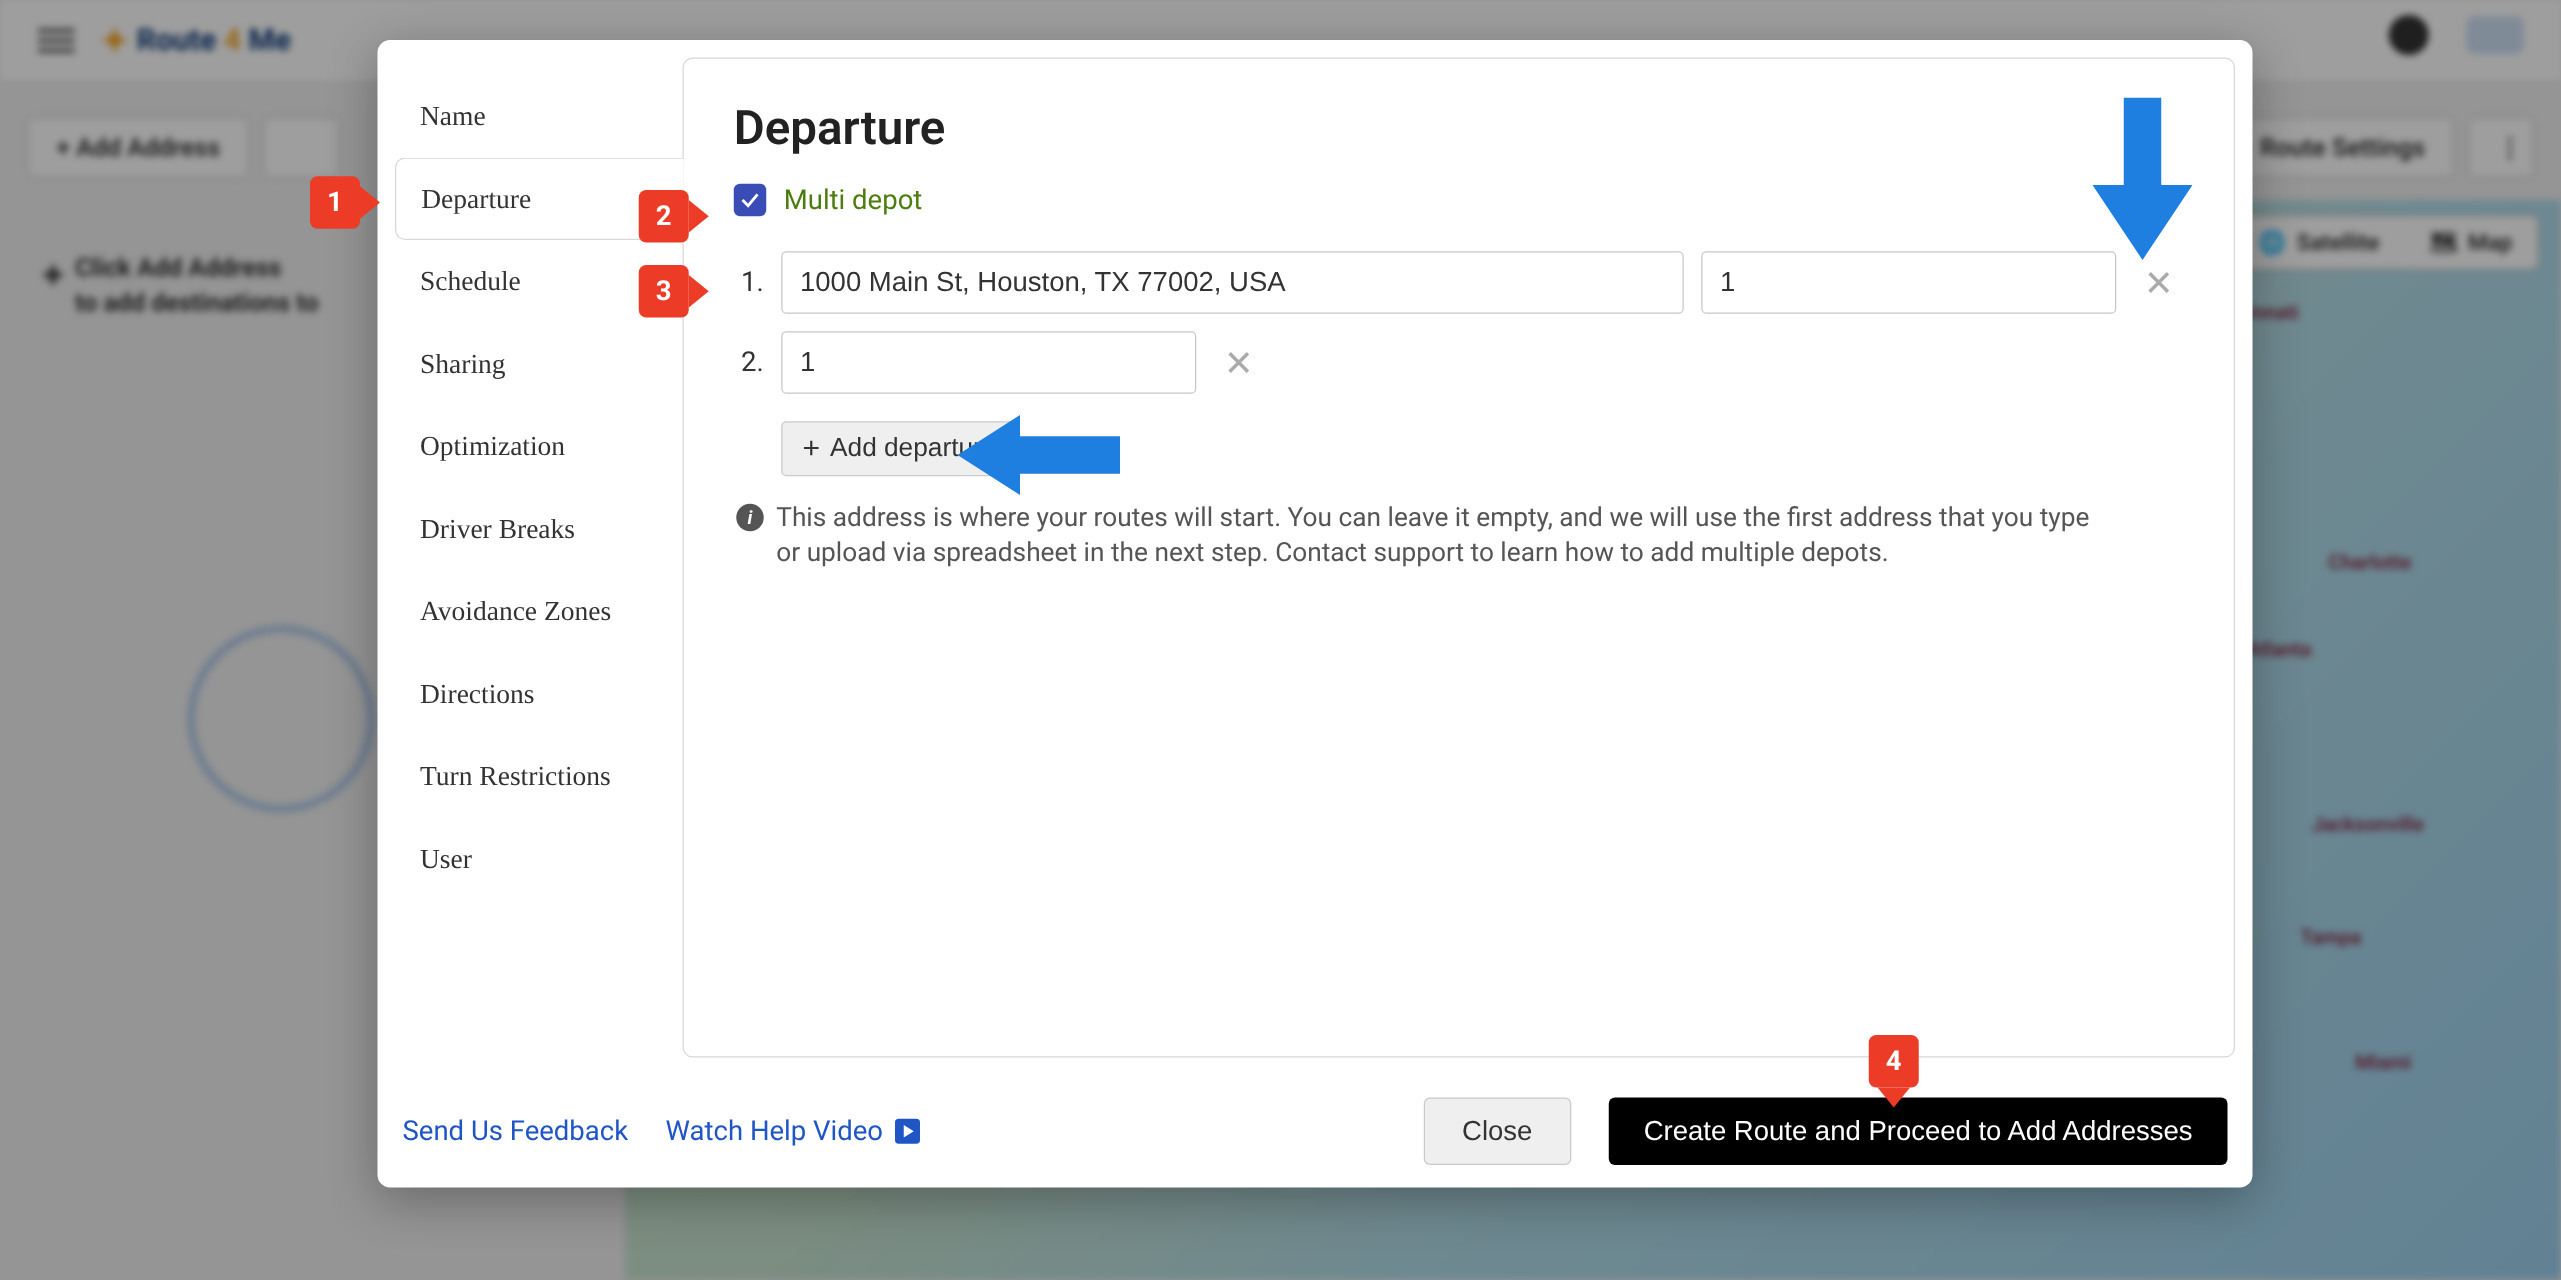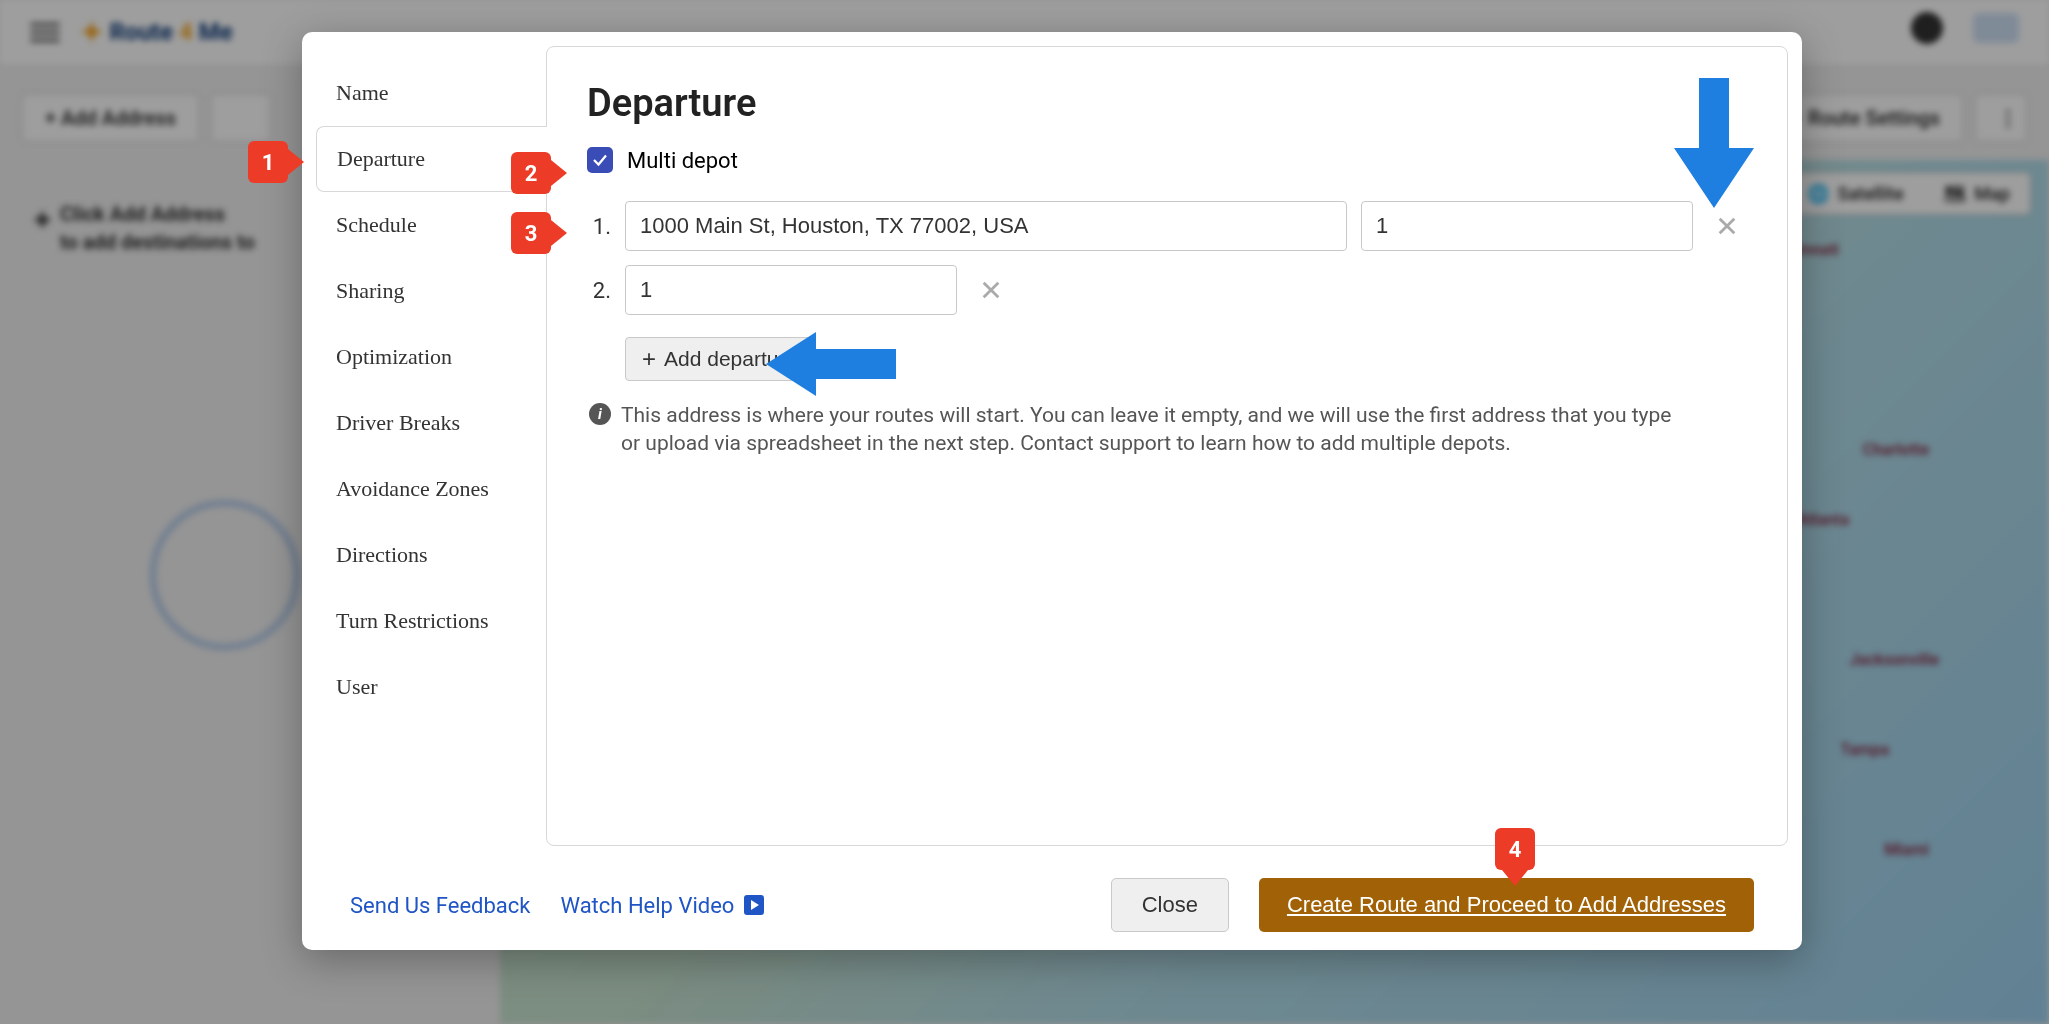--- a/index.html
+++ b/index.html
@@ -27,54 +27,54 @@
   .backdrop .maptoggle div.active{background:#fff;}
   .backdrop .righticons{position:absolute;top:12px;right:30px;display:flex;gap:30px;align-items:center;}
   .backdrop .circle{width:32px;height:32px;border-radius:50%;background:#333;}
   .backdrop .pill{width:46px;height:30px;border-radius:6px;background:#cfe0f5;}
 
   .dim { position:absolute; inset:0; background:rgba(0,0,0,0.38); }
 
   
   .modal { position:absolute; top:32px; left:302px; width:1500px; height:918px; background:#fff; border-radius:10px; box-shadow:0 10px 40px rgba(0,0,0,.3); display:flex; flex-direction:column; }
   .modal-body { flex:1; display:flex; padding:14px; gap:0; min-height:0;}
-  .modal-footer { height:90px; display:flex; align-items:center; padding:0 48px; gap:30px;justify-content:center;}
+  .modal-footer { height:90px; display:flex; align-items:center; padding:0 20px; gap:30px;justify-content:center;}
 
   
   .sidebar { width:230px; padding-top:14px; }
   .side-item { height:66px; display:flex; align-items:center; padding-left:20px; font-size:22px; color:#333; cursor:pointer; border-radius:8px 0 0 8px;font-family:Liberation Serif, serif; }
   .side-item.active { background:#fff; border:1px solid #d8d8d8; border-right:none; position:relative; z-index:2; margin-right:-1px;}
   
   
   .panel { flex:1; border:1px solid #d8d8d8; border-radius:8px; padding:34px 40px; position:relative; background:#fff;}
   .panel h1 { font-size:38px; font-weight:600; color:#222; margin-bottom:22px;}
   .multi-row{display:flex;align-items:center;gap:14px;margin-bottom:28px;}
   .chk{width:26px;height:26px;border-radius:5px;background:#3a4db7;display:flex;align-items:center;justify-content:center;}
   .chk svg{width:18px;height:18px;fill:none;stroke:#fff;stroke-width:3;}
-  .lbl{font-size:22px;color:#000000;}
+  .lbl{font-size:22px;color:#4d7c0f;}
 
   .dep-row{display:flex;align-items:center;gap:14px;margin-bottom:14px;}
   .dep-num{width:24px;text-align:right;font-size:22px;color:#333;}
   .dep-addr{flex:1;height:50px;border:1px solid #c8c8c8;border-radius:4px;font-size:22px;color:#333;padding:0 14px;outline:none;}
   .dep-count{width:332px;height:50px;border:1px solid #c8c8c8;border-radius:4px;font-size:22px;color:#333;padding:0 14px;outline:none;}
   .dep-del{width:40px;height:40px;display:flex;align-items:center;justify-content:center;cursor:pointer;}
   .dep-del svg{width:22px;height:22px;stroke:#aaa;stroke-width:3;fill:none;}
 
   .add-dep{display:inline-flex;align-items:center;gap:8px;height:44px;padding:0 16px;border:1px solid #c9c9c9;background:#efefef;border-radius:4px;font-size:21px;color:#333;cursor:pointer;margin:8px 0 20px 38px;}
   .add-dep .plus{font-size:24px;line-height:1;}
 
   .info-row{display:flex;gap:10px;font-size:21px;color:#555;line-height:1.35;margin-left:2px;max-width:1090px;}
   .info-ico{width:22px;height:22px;flex:0 0 22px;border-radius:50%;background:#555;color:#fff;display:flex;align-items:center;justify-content:center;font-weight:700;font-style:italic;font-size:15px;margin-top:2px;}
 
   
   .link{color:#1f55c4;font-size:22px;cursor:pointer;display:flex;align-items:center;gap:10px;}
   .spacer{flex:1;}
   .btn-close{height:54px;padding:0 30px;border:1px solid #c9c9c9;background:#efefef;border-radius:5px;font-size:22px;color:#333;cursor:pointer;}
   .btn-primary{height:54px;padding:0 28px;background:#7cbe00;background:#7cbf1e;background:#7cbf1e;border:none;border-radius:5px;font-size:22px;color:#fff;cursor:pointer;}
-  .btn-primary{background:#a16207;text-decoration:underline;}
+  .btn-primary{background:#000000;}
 
   
   .callout{position:absolute;display:flex;align-items:center;z-index:50;}
   .badge{background:#ec3b26;color:#fff;font-weight:700;font-size:22px;border-radius:6px;width:40px;height:42px;display:flex;align-items:center;justify-content:center;}
   .tri-r{width:0;height:0;border-top:13px solid transparent;border-bottom:13px solid transparent;border-left:16px solid #ec3b26;}
   .tri-d{width:0;height:0;border-left:13px solid transparent;border-right:13px solid transparent;border-top:16px solid #ec3b26;margin:0 auto;}
   .callout.vert{flex-direction:column;}
 
   
   .bigarrow{position:absolute;z-index:40;}

